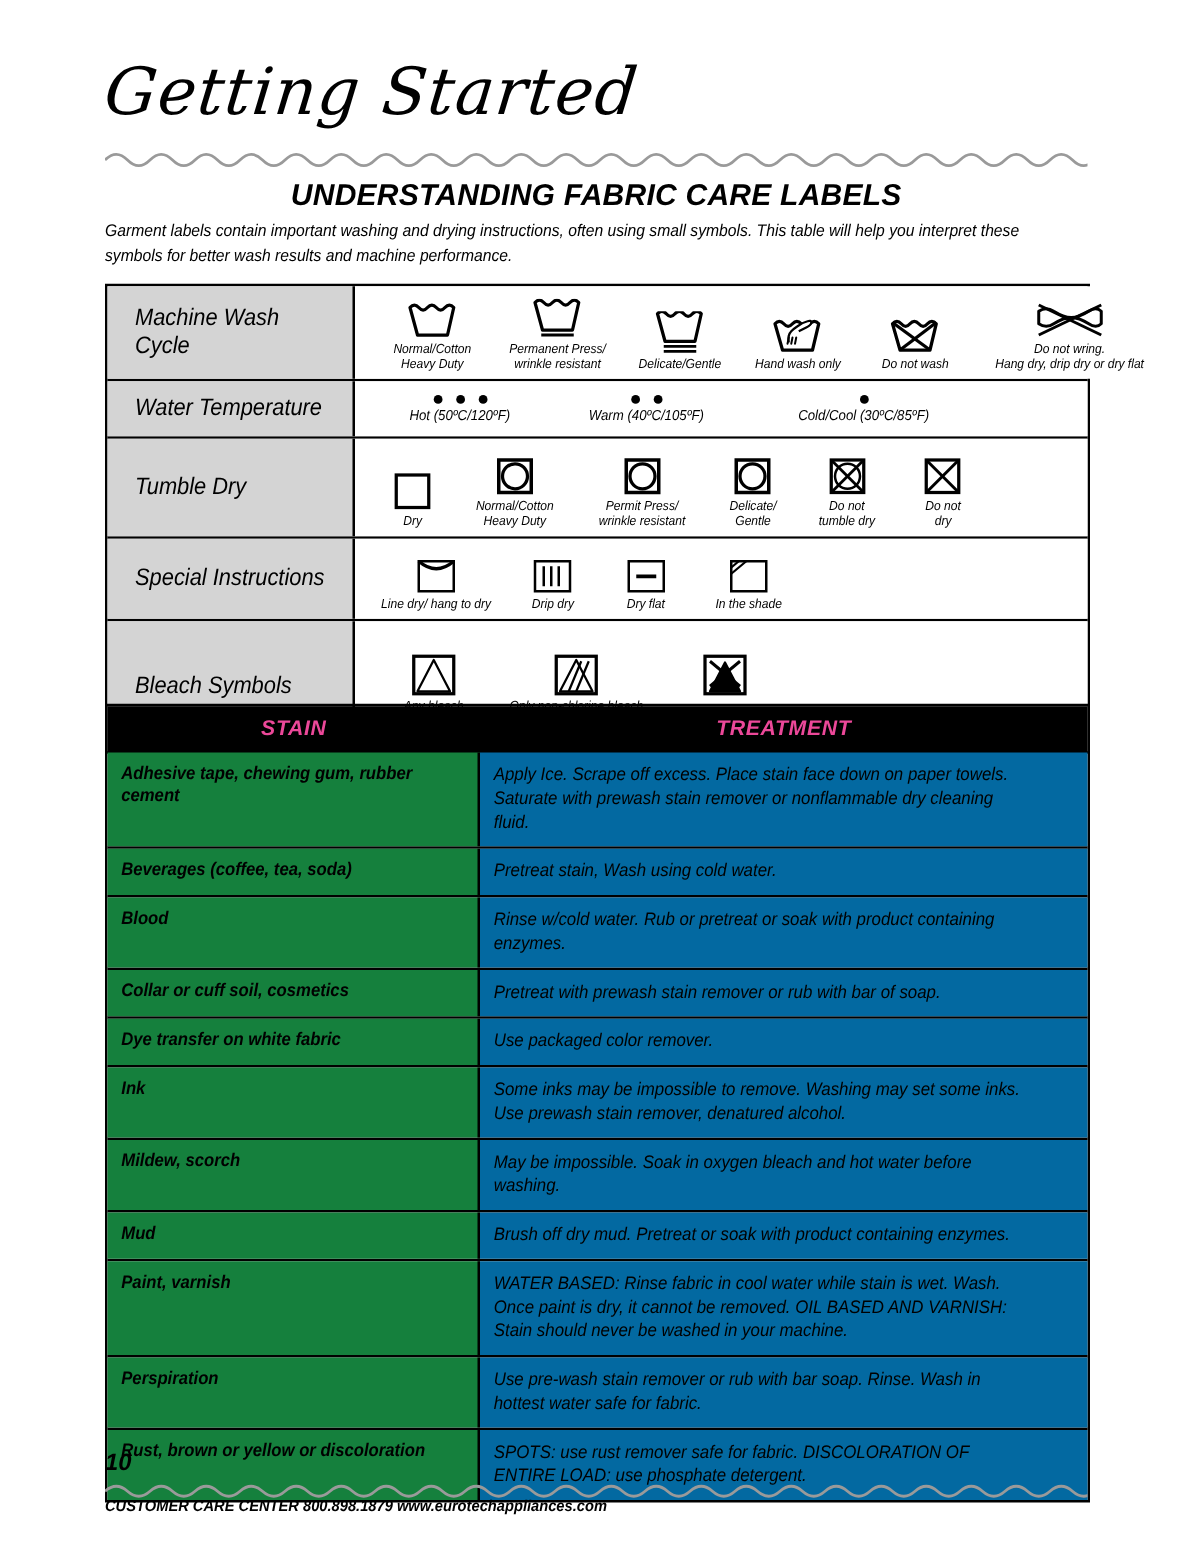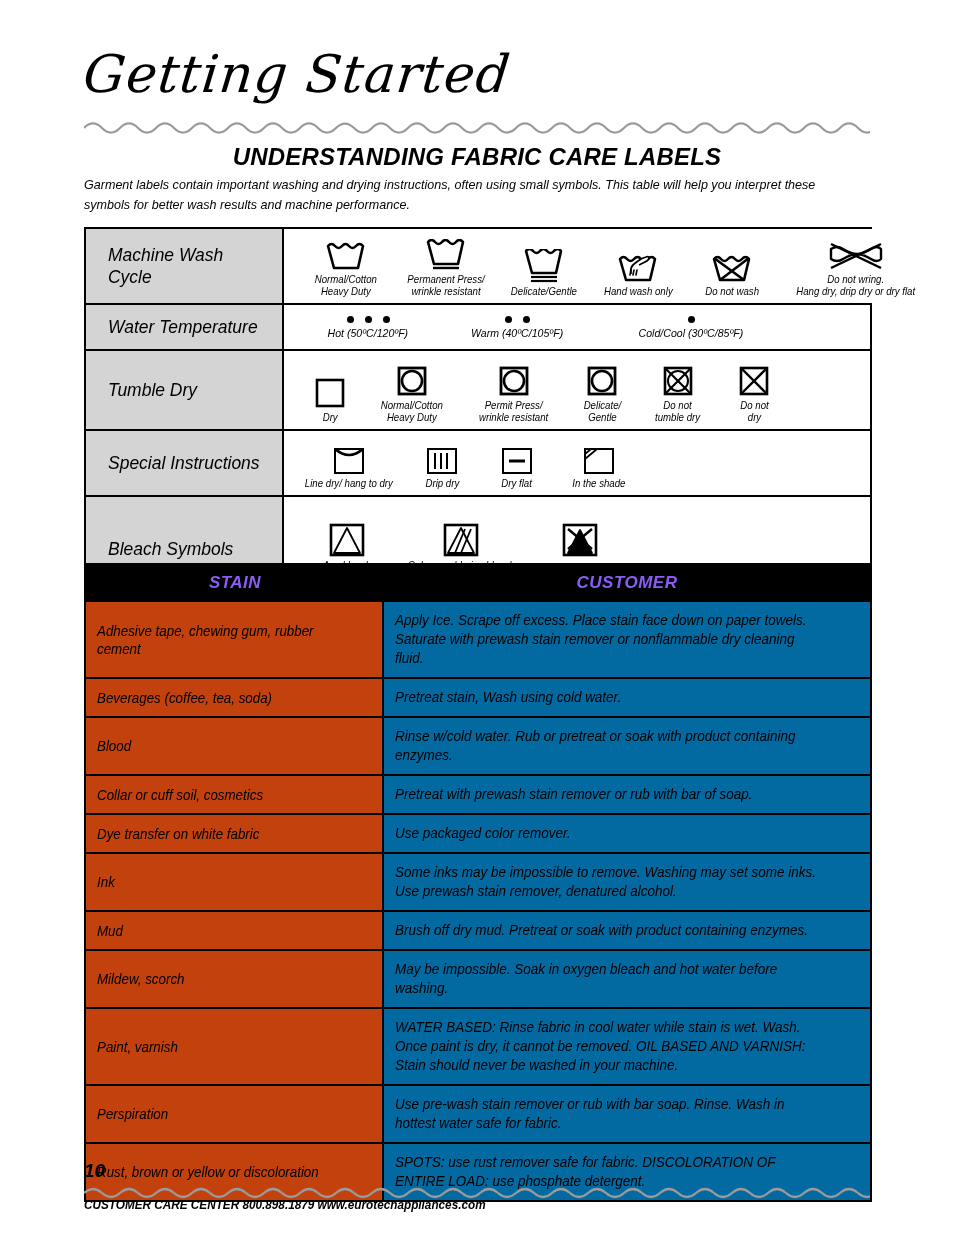--- a/index.html
+++ b/index.html
@@ -80,37 +80,37 @@
   .temp-item { display:flex; flex-direction:column; align-items:center; }
   .dots { display:flex; gap:11px; height:16px; align-items:center; justify-content:center; }
   .dot { width:7px; height:7px; border-radius:50%; background:#000; }
   .temp-cap { font-style:italic; font-size:11.5px; transform: scaleX(0.92); white-space:nowrap; }
 
   
   .stain-table {
     position:absolute; left:84px; top:563px; width:788px;
     border:2px solid #000;
   }
-  .st-head { display:flex; background:#000; color:#8b5cf6; height:35px; }
+  .st-head { display:flex; background:#000; color:#ec4899; height:35px; }
   .st-head .th {
     display:flex; align-items:center; justify-content:center;
     font-weight:bold; font-style:italic; font-size:17px; letter-spacing:0.5px;
   }
   .th-stain { width:298px; flex:0 0 298px; }
   .th-treat { flex:1; }
 
   .st-row { display:flex; border-top:2px solid #000; }
   .st-row:first-of-type { border-top:none; }
   .st-stain {
     width:298px; flex:0 0 298px;
-    background:#c2410c;
+    background:#15803d;
     border-right:2px solid #000;
-    display:flex; align-items:center;
+    display:flex; align-items:flex-start;
     padding:8px 10px 8px 11px;
-    font-style:italic; font-size:14.5px; line-height:18px;
+    font-style:italic; font-size:14.5px; line-height:18px;font-weight:bold;
   }
   .st-stain span { transform: scaleX(0.92); transform-origin:left center; display:block; }
   .st-treat {
     flex:1; background:#0369a1;
     display:flex; align-items:center;
     padding:9px 12px 9px 11px;
     font-style:italic; font-size:14.5px; line-height:19px;
   }
   .st-treat span { transform: scaleX(0.93); transform-origin:left center; display:block; }
 
@@ -432,21 +432,21 @@
         </div>
       </div>
     </div>
 
   </div>
 
   <div class="stain-table">
 
     <div class="st-head">
       <div class="th th-stain">STAIN</div>
-      <div class="th th-treat">CUSTOMER</div>
+      <div class="th th-treat">TREATMENT</div>
     </div>
 
     <div class="st-row">
       <div class="st-stain">
           <span>Adhesive tape, chewing gum, rubber cement</span>
         </div>
       <div class="st-treat">
           <span>Apply Ice. Scrape off excess. Place stain face down on paper towels. Saturate with prewash stain remover or nonflammable dry cleaning fluid.</span>
         </div>
     </div>
@@ -485,32 +485,32 @@
     <div class="st-row">
       <div class="st-stain">
           <span>Ink</span>
         </div>
       <div class="st-treat">
           <span>Some inks may be impossible to remove. Washing may set some inks. Use prewash stain remover, denatured alcohol.</span>
         </div>
     </div>
     <div class="st-row">
       <div class="st-stain">
+          <span>Mildew, scorch</span>
+        </div>
+      <div class="st-treat">
+          <span>May be impossible. Soak in oxygen bleach and hot water before washing.</span>
+        </div>
+    </div>
+    <div class="st-row">
+      <div class="st-stain">
           <span>Mud</span>
         </div>
       <div class="st-treat">
           <span>Brush off dry mud. Pretreat or soak with product containing enzymes.</span>
-        </div>
-    </div>
-    <div class="st-row">
-      <div class="st-stain">
-          <span>Mildew, scorch</span>
-        </div>
-      <div class="st-treat">
-          <span>May be impossible. Soak in oxygen bleach and hot water before washing.</span>
         </div>
     </div>
     <div class="st-row">
       <div class="st-stain">
           <span>Paint, varnish</span>
         </div>
       <div class="st-treat">
           <span>WATER BASED: Rinse fabric in cool water while stain is wet. Wash. Once paint is dry, it cannot be removed. OIL BASED AND VARNISH: Stain should never be washed in your machine.</span>
         </div>
     </div>

